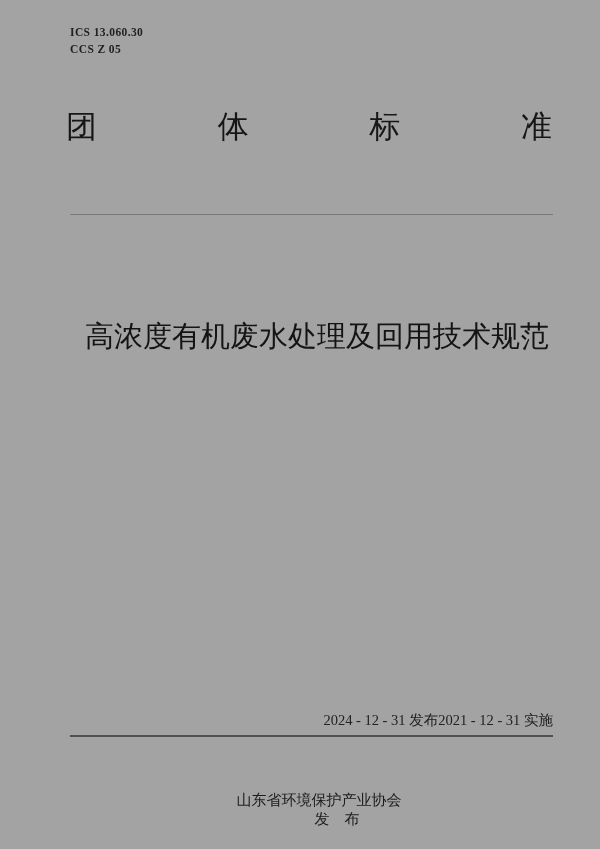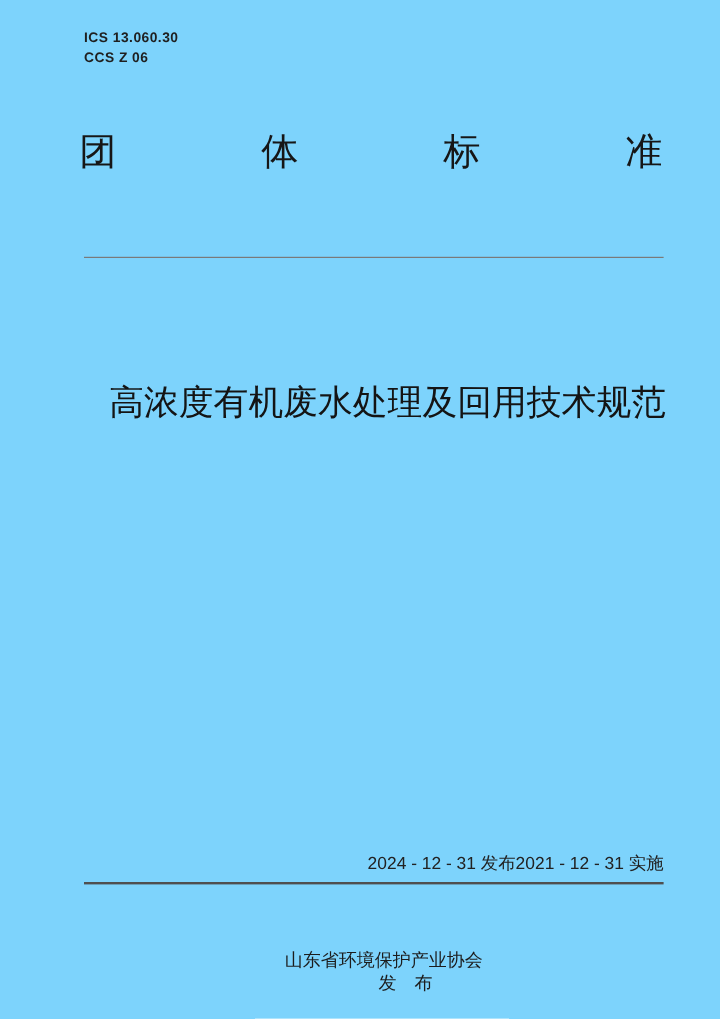--- a/index.html
+++ b/index.html
@@ -5,22 +5,22 @@
   html, body {
     margin: 0;
     padding: 0;
     background: #ffffff;
   }
   .page {
     position: relative;
     width: 600px;
     height: 849px;
     margin: 0 auto;
-    background: #7dd3fc;
-    font-family: Liberation Sans, sans-serif;
+    background: #a3a3a3;
+    font-family: Liberation Serif, serif;
     color: #1f1f1f;
     overflow: hidden;
   }
   .ics-code {
     position: absolute;
     left: 70px;
     top: 27px;
     font-size: 11.5px;
     font-weight: 700;
     letter-spacing: 0.4px;
@@ -85,21 +85,21 @@
     top: 735px;
     height: 2px;
     background: #4f4f4f;
   }
   .title-cn {
     position: absolute;
     left: 85px;
     width: 470px;
     top: 320px;
     margin: 0;
-    text-align: right;
+    text-align: left;
     font-size: 29px;
     font-weight: 400;
     line-height: 1.15;
     color: #141414;
   }
   .title-en {
     position: absolute;
     left: 60px;
     width: 500px;
     top: 376px;
@@ -136,21 +136,21 @@
     margin-left: 36px;
   }
 </style>
 </head>
 <body>
 
 <div class="page">
 
   <div class="ics-code">ICS 13.060.30</div>
 
-  <div class="ccs-code">CCS Z 06</div>
+  <div class="ccs-code">CCS Z 05</div>
 
 
   <div class="category-row">
     <span>团</span>
     <span>体</span>
     <span>标</span>
     <span>准</span>
   </div>
 
 

